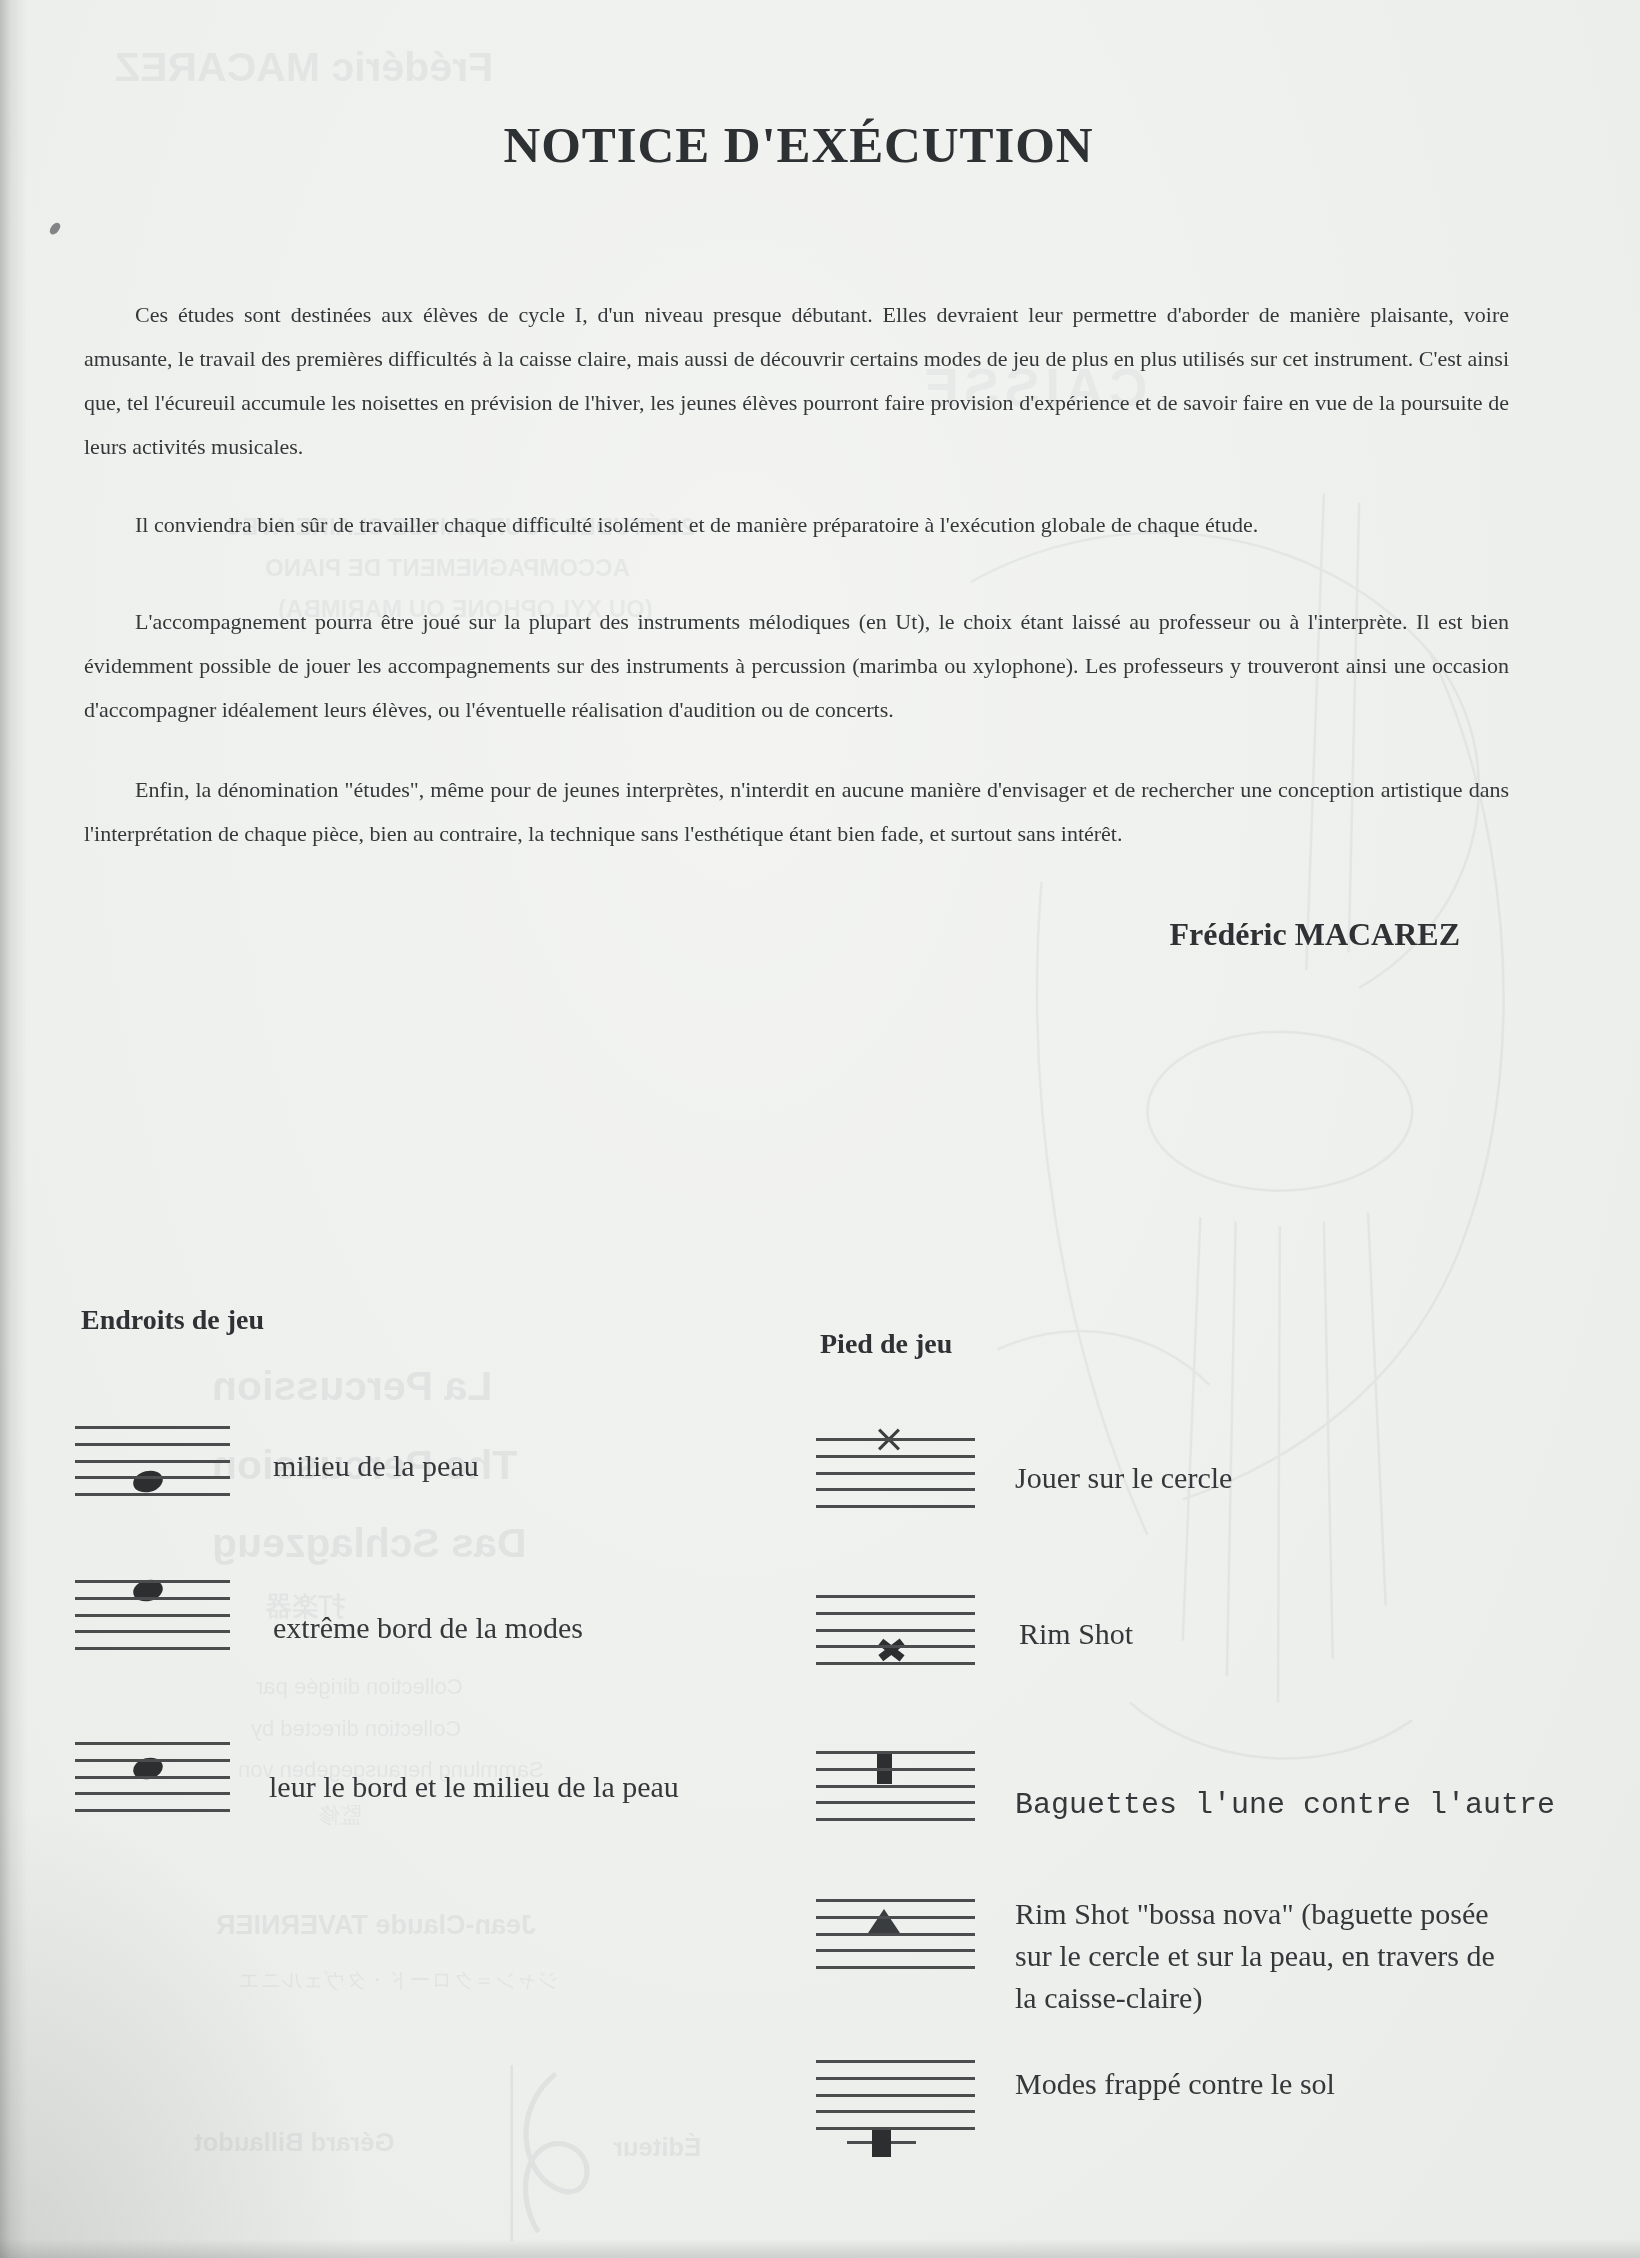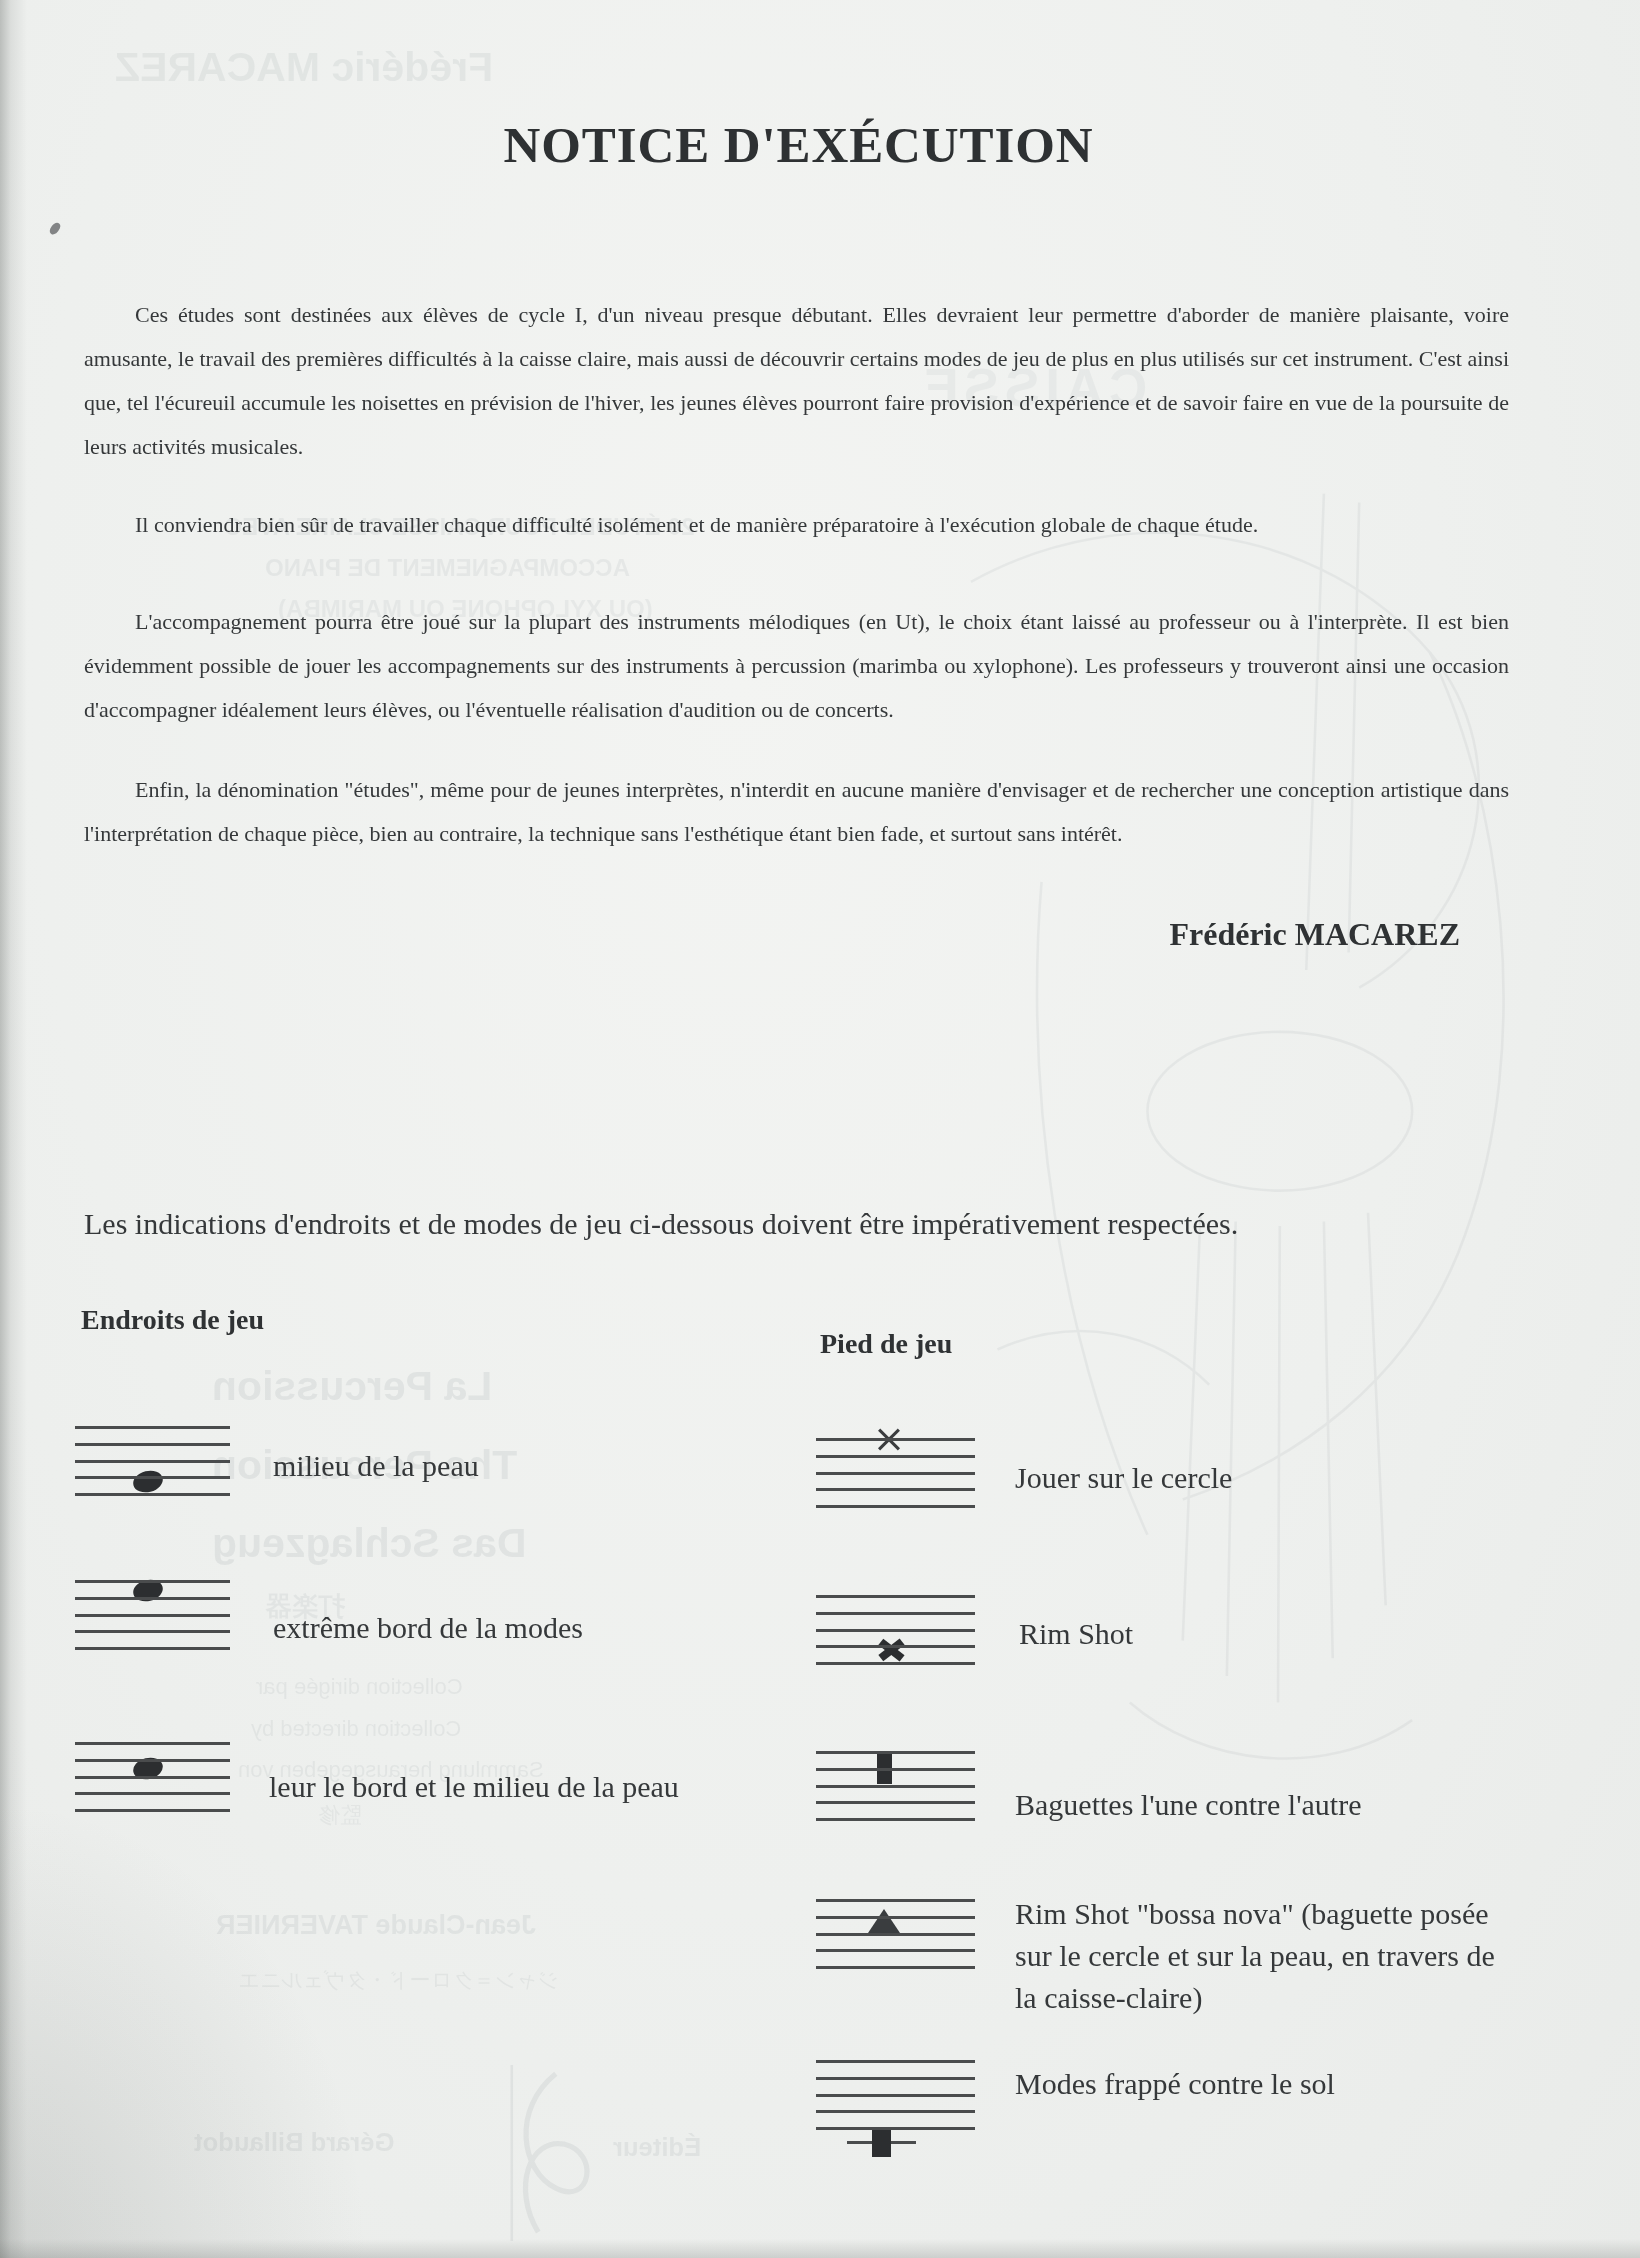--- a/index.html
+++ b/index.html
@@ -89,21 +89,20 @@
 
   <div class="abs title" style="left:0;top:116px;width:1597px;">NOTICE D'EXÉCUTION</div>
 
   <div class="abs para" style="left:84px;top:293px;width:1425px;">Ces études sont destinées aux élèves de cycle I, d'un niveau presque débutant. Elles devraient leur permettre d'aborder de manière plaisante, voire amusante, le travail des premières difficultés à la caisse claire, mais aussi de découvrir certains modes de jeu de plus en plus utilisés sur cet instrument. C'est ainsi que, tel l'écureuil accumule les noisettes en prévision de l'hiver, les jeunes élèves pourront faire provision d'expérience et de savoir faire en vue de la poursuite de leurs activités musicales.</div>
   <div class="abs para" style="left:84px;top:503px;width:1425px;">Il conviendra bien sûr de travailler chaque difficulté isolément et de manière préparatoire à l'exécution globale de chaque étude.</div>
   <div class="abs para" style="left:84px;top:600px;width:1425px;">L'accompagnement pourra être joué sur la plupart des instruments mélodiques (en Ut), le choix étant laissé au professeur ou à l'interprète. Il est bien évidemment possible de jouer les accompagnements sur des instruments à percussion (marimba ou xylophone). Les professeurs y trouveront ainsi une occasion d'accompagner idéalement leurs élèves, ou l'éventuelle réalisation d'audition ou de concerts.</div>
   <div class="abs para" style="left:84px;top:768px;width:1425px;">Enfin, la dénomination "études", même pour de jeunes interprètes, n'interdit en aucune manière d'envisager et de rechercher une conception artistique dans l'interprétation de chaque pièce, bien au contraire, la technique sans l'esthétique étant bien fade, et surtout sans intérêt.</div>
 
   <div class="abs sig" style="left:84px;top:916px;width:1376px;">Frédéric MACAREZ</div>
 
-  <div class="abs single" style="left:84px;top:1207px;">Les indications d'endroits et de modes de jeu ci-dessous doivent être impérativement respectées.</div>
 
   <div class="abs colhead" style="left:81px;top:1304px;">Endroits de jeu</div>
 
   <div class="staff" style="left:75px;top:1426px;width:155px;height:70px;">
     <span class="sym notehead" style="left:58px;top:45px;"></span>
   <i class="sline" style="top: 0px;"></i>
       <i class="sline" style="top: 17px;"></i>
       <i class="sline" style="top: 34px;"></i>
       <i class="sline" style="top: 50px;"></i>
       <i class="sline" style="top: 67px;"></i>
@@ -159,21 +158,21 @@
   <div class="abs lbl" style="left:1019px;top:1613px;">Rim Shot</div>
 
   <div class="staff" style="left:816px;top:1751px;width:159px;height:70px;">
     <span class="sym barrect" style="left:61px;top:0.9px;"></span>
   <i class="sline" style="top: 0px;"></i>
       <i class="sline" style="top: 17px;"></i>
       <i class="sline" style="top: 34px;"></i>
       <i class="sline" style="top: 50px;"></i>
       <i class="sline" style="top: 67px;"></i>
     </div>
-  <div class="abs lbl" style="left:1015px;top:1784px;">Baguettes l'une contre l'autre</div>
+  <div class="abs lbl" style="left:1015px;top:1784px;font-family:Liberation Mono, monospace;">Baguettes l'une contre l'autre</div>
 
   <div class="staff" style="left:816px;top:1899px;width:159px;height:70px;">
     <span class="sym tri" style="left:52px;top:9.7px;"></span>
   <i class="sline" style="top: 0px;"></i>
       <i class="sline" style="top: 17px;"></i>
       <i class="sline" style="top: 34px;"></i>
       <i class="sline" style="top: 50px;"></i>
       <i class="sline" style="top: 67px;"></i>
     </div>
   <div class="abs lbl" style="left:1015px;top:1893px;width:481px;">Rim Shot "bossa nova" (baguette posée sur le cercle et sur la peau, en travers de la caisse-claire)</div>

